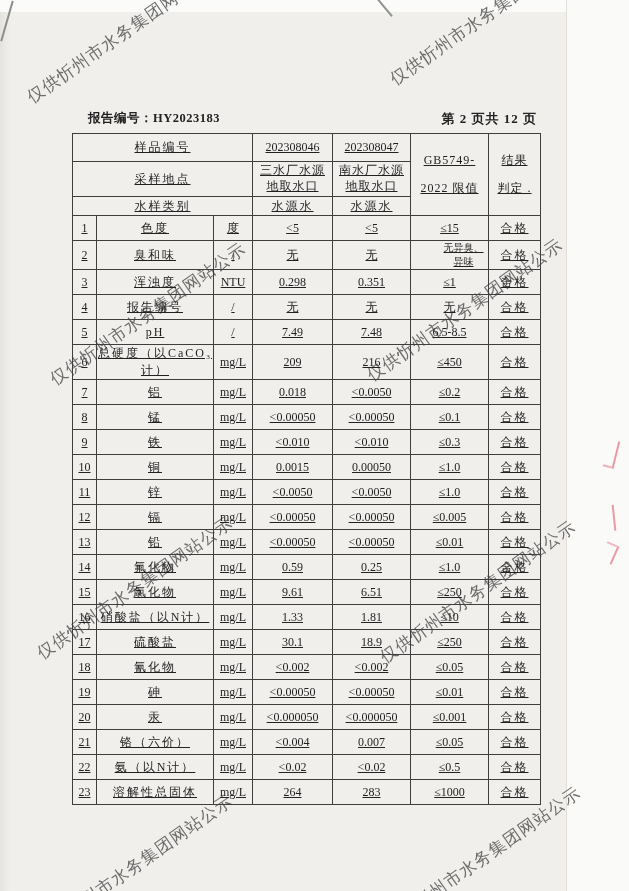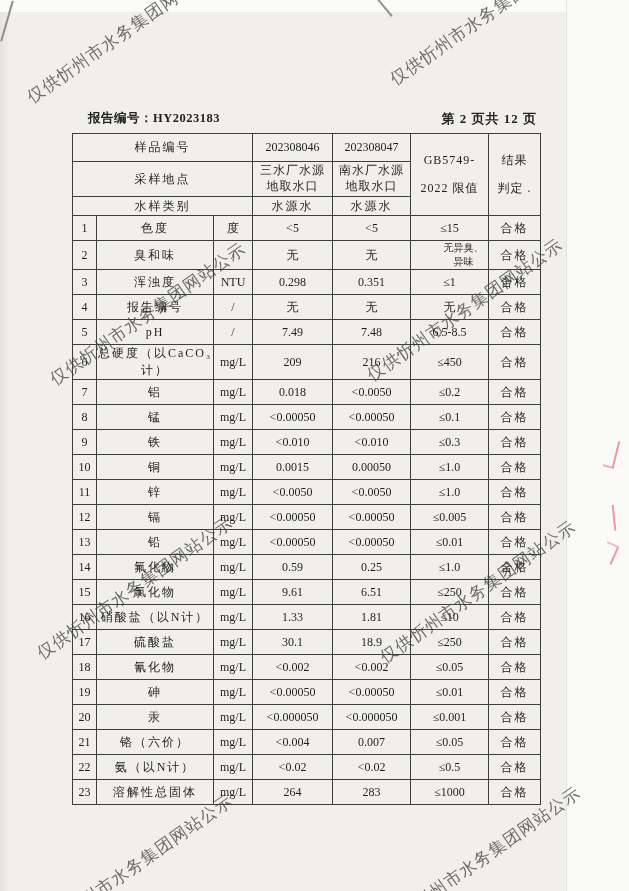--- a/index.html
+++ b/index.html
@@ -24,21 +24,21 @@
   .rm2{left:608px;top:505px;width:5px;height:26px;transform:rotate(-6deg);}
   .rm3{left:603px;top:543px;width:11px;height:18px;transform:rotate(24deg);
     border-top:2px solid rgba(224,90,110,0.4);}
   
   .title{position:absolute;left:0;top:79px;width:620px;text-align:center;
     font-size:17.5px;font-weight:bold;letter-spacing:1.5px;color:#1d1d1d;}
   .meta-report-no{position:absolute;left:88px;top:110px;font-size:12.5px;font-weight:bold;letter-spacing:0.5px;}
   .meta-page{position:absolute;right:92px;top:110px;font-size:13px;font-weight:bold;letter-spacing:1px;}
   
   table.report{position:absolute;left:72px;top:133px;border-collapse:collapse;table-layout:fixed;
-    width:468px;}
+    width:468px;text-decoration:underline;}
   table.report td{border:1px solid #3e3e3e;text-align:center;vertical-align:middle;
     padding:0;font-size:12px;box-sizing:border-box;overflow:hidden;color:#1f1f1f;}
   tr.h1 td{height:28px;}
   tr.h2 td{height:35px;}
   tr.h3 td{height:19px;}
   tbody.results tr td{height:25px;}
   .cjk{letter-spacing:2px;}
   .two-line{white-space:pre-line;line-height:1.3;letter-spacing:1px;margin-top:28px;}
   .span-cell{white-space:pre-line;line-height:2.3;letter-spacing:1px;font-size:12.5px;}
   td.cell-name{text-align:left;padding-left:9px;letter-spacing:2px;}

